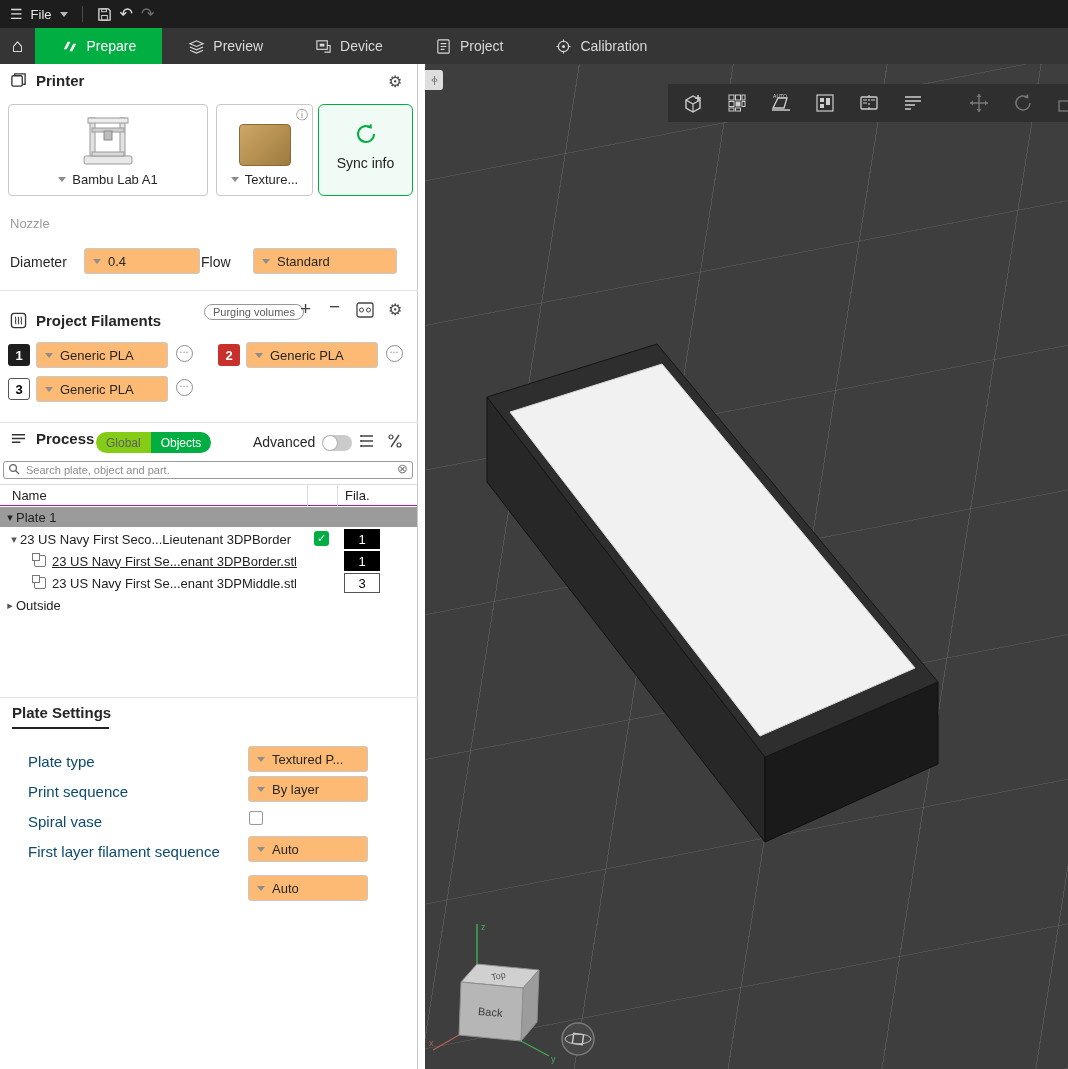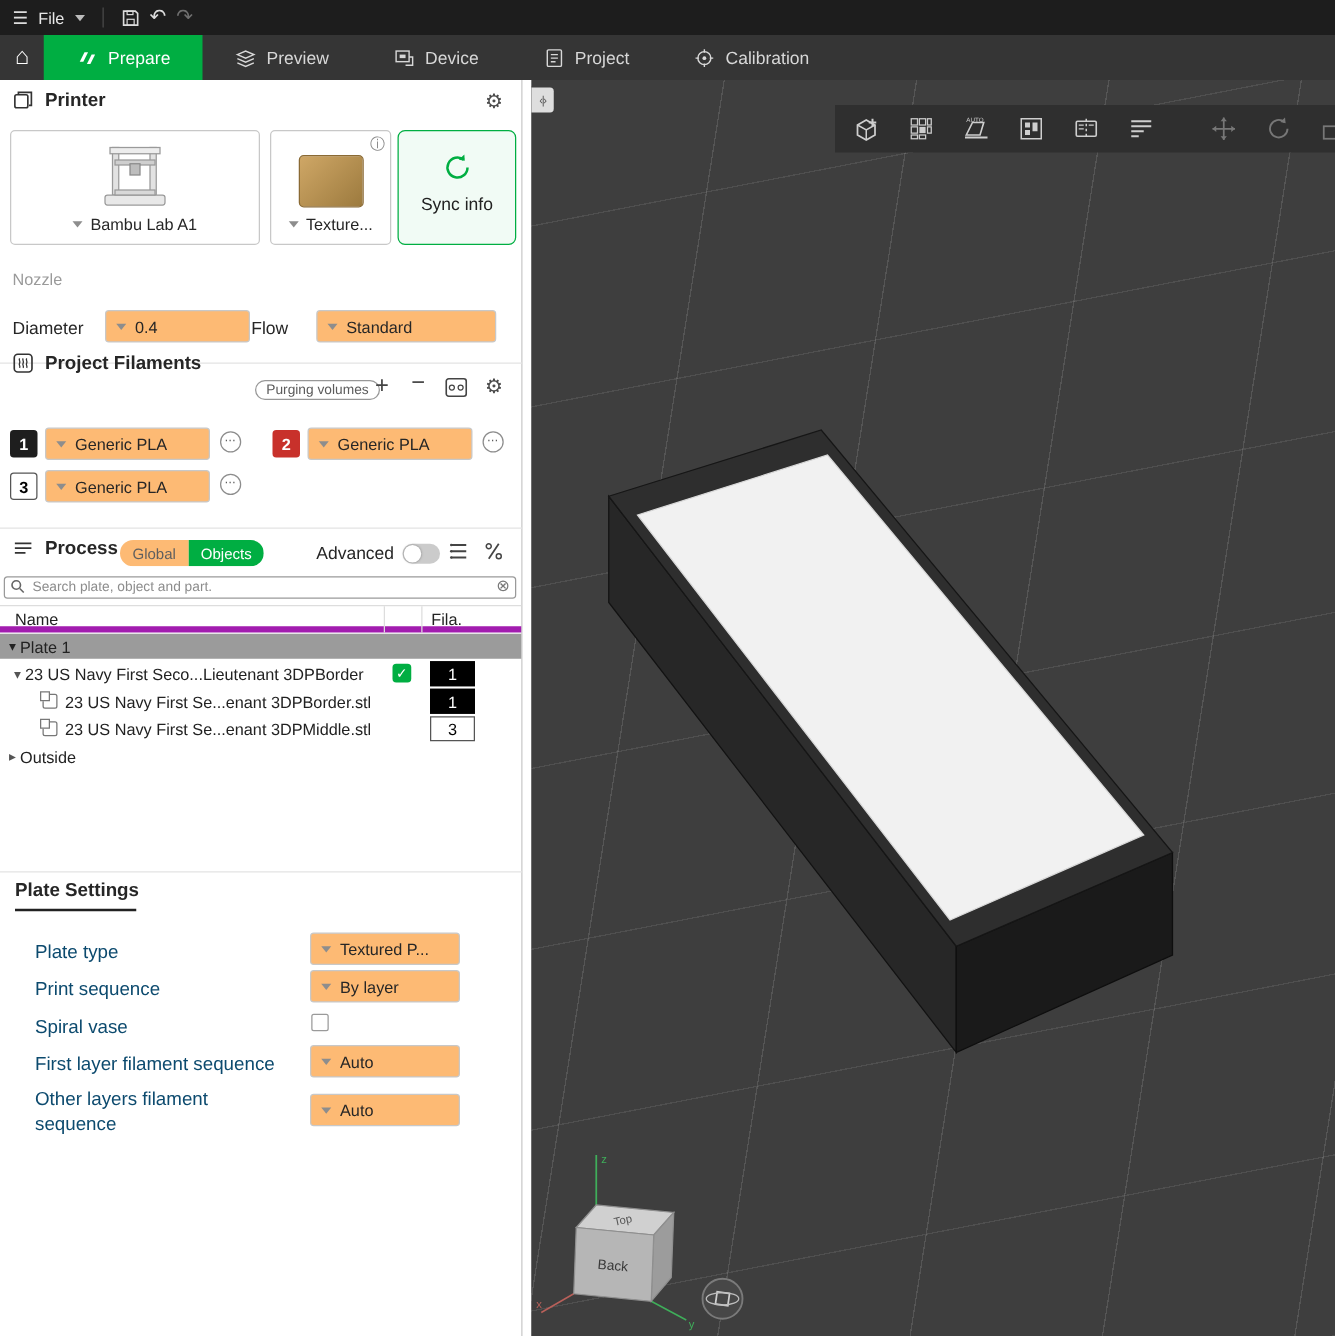--- a/index.html
+++ b/index.html
@@ -27,21 +27,21 @@
   .sub { font-size:13px; color:#9a9a9a; }
   .lbl { font-size:14px; color:#262626; }
   .combo { height:26px; border:1px solid #c8c8c8; border-radius:3px; background:#fdba74; display:flex; align-items:center; gap:7px; padding:0 8px; font-size:13px; color:#262626; }
   .tri { width:0; height:0; border-left:4px solid transparent; border-right:4px solid transparent; border-top:5px solid #8d8d8d; flex:0 0 auto; }
   .gear { font-size:16px; color:#4b4b4b; line-height:1; }
   .divline { height:1px; background:#e3e3e3; left:0; width:418px; }
   .slot { width:22px; height:22px; display:flex; align-items:center; justify-content:center; font-size:13px; font-weight:700; border-radius:3px; }
   .dotcircle { width:17px; height:17px; border:1px solid #8d8d8d; border-radius:50%; display:flex; align-items:center; justify-content:center; font-size:9px; letter-spacing:1px; color:#555; padding-bottom:4px; }
   .pill { border:1px solid #979797; border-radius:10px; font-size:11px; color:#5c5c5c; padding:1px 8px; background:#fff; }
   .seg { display:flex; border-radius:11px; overflow:hidden; font-size:12px; height:21px; }
-  .seg .g { background:#fdba74; color:#5f5f5f; display:flex; align-items:center; padding:0 10px; }
+  .seg .g { background:#84cc16; color:#5f5f5f; display:flex; align-items:center; padding:0 10px; }
   .seg .o { background:#00AE42; color:#fff; display:flex; align-items:center; padding:0 10px; }
   .switch { width:30px; height:16px; border-radius:8px; background:#cbcbcb; position:relative; }
   .switch .knob { position:absolute; left:1px; top:1px; width:14px; height:14px; border-radius:50%; background:#fff; box-shadow:0 0 2px rgba(0,0,0,.4); }
   #searchbox { left:3px; top:396px; width:410px; height:18px; }
   #searchbox input { width:100%; height:100%; border:1px solid #9a9a9a; border-radius:3px; font-size:11px; padding:0 22px 0 22px; color:#444; font-family:"Liberation Sans",sans-serif; }
   #searchbox input::placeholder { color:#8d8d8d; }
   .tree-row { left:0; width:417px; height:22px; display:flex; align-items:center; font-size:13px; color:#222; }
   .chev { color:#555; font-size:11px; width:12px; text-align:center; }
   .fila { width:36px; height:20px; border:1px solid #555; display:flex; align-items:center; justify-content:center; font-size:13px; position:absolute; left:344px; top:1px; }
   .fila.dark { background:#000; color:#fff; border-color:#000; }
@@ -185,21 +185,21 @@
       <span>0.4</span>
   </div>
   <div class="abs lbl" style="left:201px;top:190px;">Flow</div>
   <div class="abs combo" style="left:253px;top:184px;width:144px;">
     <span class="tri"></span>
       <span>Standard</span>
   </div>
 
   <div class="abs divline" style="top:226px;"></div>
 
-  <div class="abs" style="left:10px;top:218px;display:flex;align-items:flex-start;gap:9px;">
+  <div class="abs" style="left:10px;top:248px;display:flex;align-items:flex-start;gap:9px;">
     <svg width="17" height="17" viewBox="0 0 18 18">
         <rect x="1.5" y="1.5" width="15" height="15" rx="3" fill="none" stroke="#333" stroke-width="1.4"></rect>
         <path d="M6 5c-1 2 1 2 0 4s1 2 0 4M9 5c-1 2 1 2 0 4s1 2 0 4M12 5c-1 2 1 2 0 4s1 2 0 4" fill="none" stroke="#333" stroke-width="1.1"></path>
       </svg>
     <span class="sec-title">Project Filaments</span>
   </div>
   <span class="abs pill" style="left:204px;top:240px;">Purging volumes</span>
   <span class="abs" style="left:300px;top:234px;font-size:19px;color:#444;">+</span>
   <span class="abs" style="left:329px;top:232px;font-size:19px;color:#444;">−</span>
   <svg class="abs" style="left:356px;top:238px;" width="18" height="16" viewBox="0 0 18 16">
@@ -259,40 +259,40 @@
 
   <div id="searchbox" class="abs">
     <input type="text" placeholder="Search plate, object and part." style="">
     <svg class="abs" style="left:5px;top:3px;" width="12" height="12" viewBox="0 0 12 12">
         <circle cx="5" cy="5" r="3.4" fill="none" stroke="#666" stroke-width="1.3"></circle>
         <path d="M7.8 7.8L11 11" stroke="#666" stroke-width="1.3"></path>
       </svg>
     <span class="abs" style="right:5px;top:1px;font-size:13px;color:#777;">⊗</span>
   </div>
 
-  <div class="abs" style="left:0;top:420px;width:417px;height:22px;border-top:1px solid #ddd;border-bottom:5px solid #a21caf;font-size:13px;color:#222;">
+  <div class="abs" style="left:0;top:420px;width:417px;height:22px;border-top:1px solid #ddd;border-bottom:1px solid #a21caf;font-size:13px;color:#222;">
     <span class="abs" style="left:12px;top:3px;">Name</span>
     <span class="abs" style="left:345px;top:3px;">Fila.</span>
     <span class="abs" style="left:307px;top:0;width:1px;height:21px;background:#ddd;"></span>
     <span class="abs" style="left:337px;top:0;width:1px;height:21px;background:#ddd;"></span>
   </div>
 
   <div class="abs tree-row" style="top:443px;height:20px;background:#9b9b9b;">
     <span class="chev" style="margin-left:4px;color:#222;">▾</span>
     <span>Plate 1</span>
   </div>
 
   <div class="abs tree-row" style="top:464px;">
     <span class="chev" style="margin-left:8px;">▾</span>
     <span style="white-space:nowrap;overflow:hidden;max-width:280px;">23 US Navy First Seco...Lieutenant 3DPBorder</span>
     <span class="checkbox-on">✓</span>
     <span class="fila dark">1</span>
   </div>
 
-  <div class="abs tree-row" style="top:486px;">
+  <div class="abs tree-row" style="top:486px;text-decoration:underline;">
     <span style="width:34px;"></span>
     <span class="part-icon"></span>
     <span style="white-space:nowrap;overflow:hidden;max-width:260px;">23 US Navy First Se...enant 3DPBorder.stl</span>
     <span class="fila dark">1</span>
   </div>
 
   <div class="abs tree-row" style="top:508px;">
     <span style="width:34px;"></span>
     <span class="part-icon"></span>
     <span style="white-space:nowrap;overflow:hidden;max-width:260px;">23 US Navy First Se...enant 3DPMiddle.stl</span>
@@ -325,21 +325,20 @@
 
   <div class="abs ps-row-label" style="left:28px;top:748px;">Spiral vase</div>
   <div class="abs checkbox-off" style="left:249px;top:747px;"></div>
 
   <div class="abs ps-row-label" style="left:28px;top:778px;">First layer filament sequence</div>
   <div class="abs combo ps-combo" style="top:772px;">
     <span class="tri"></span>
       <span>Auto</span>
   </div>
 
-  <div class="abs ps-row-label" style="left:28px;top:806px;width:170px;">Other layers filament sequence</div>
   <div class="abs combo ps-combo" style="top:811px;">
     <span class="tri"></span>
       <span>Auto</span>
   </div>
 </div>
 
 <div id="viewport" class="abs">
 
   <div id="collapse-chip">‹|›</div>
 

